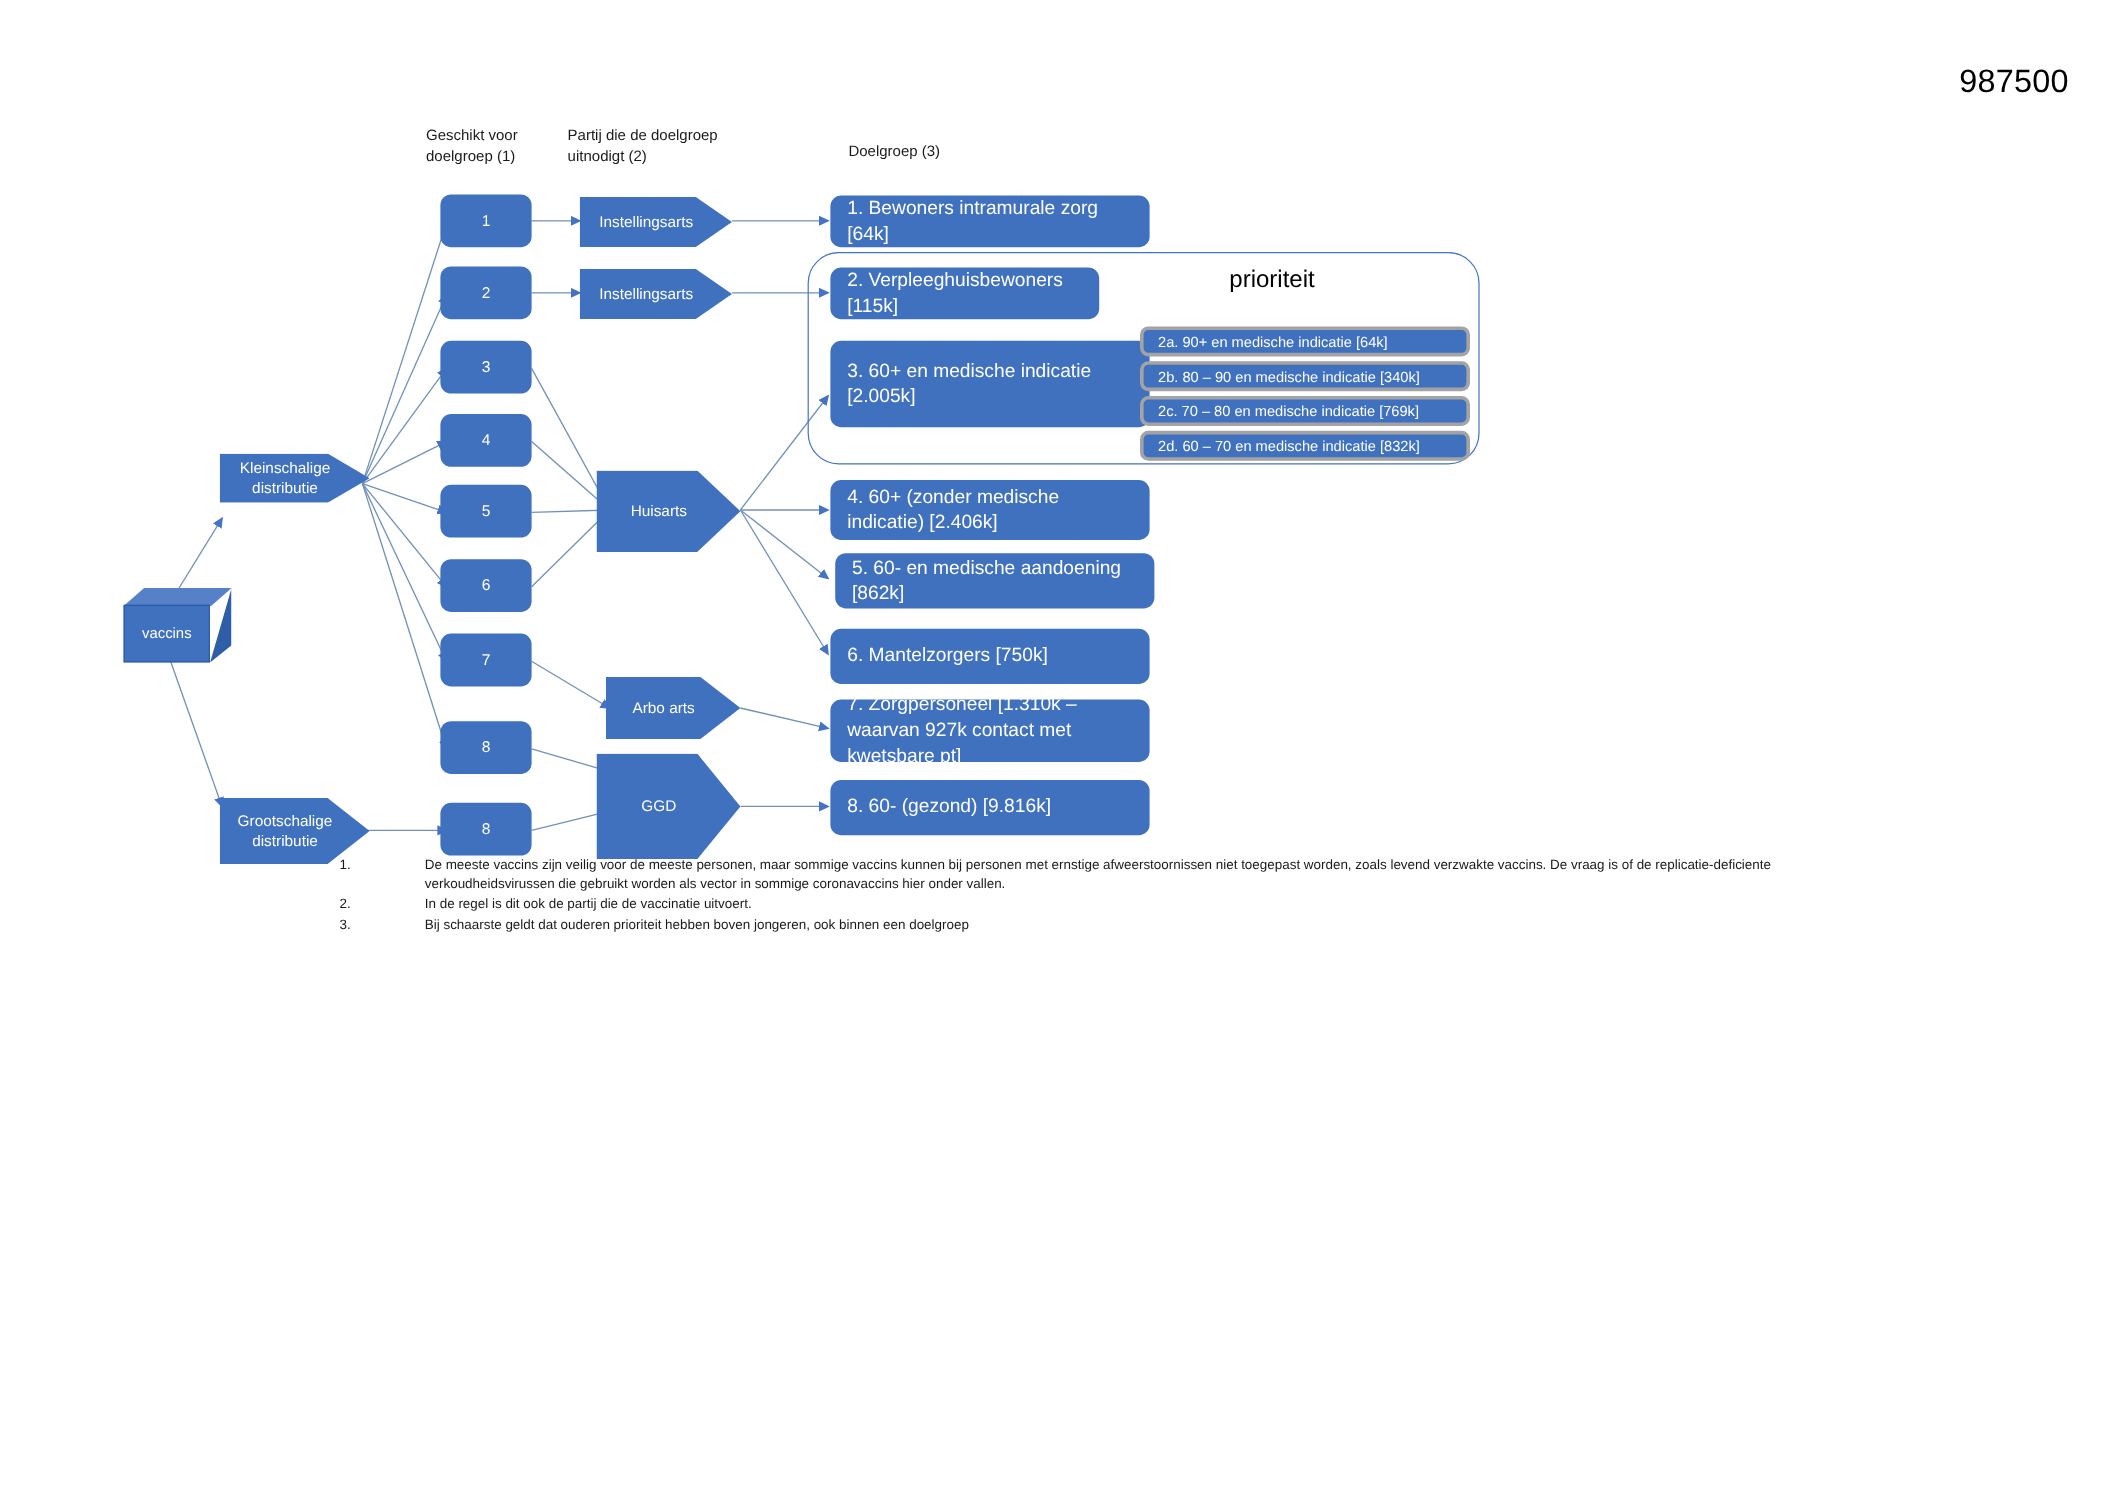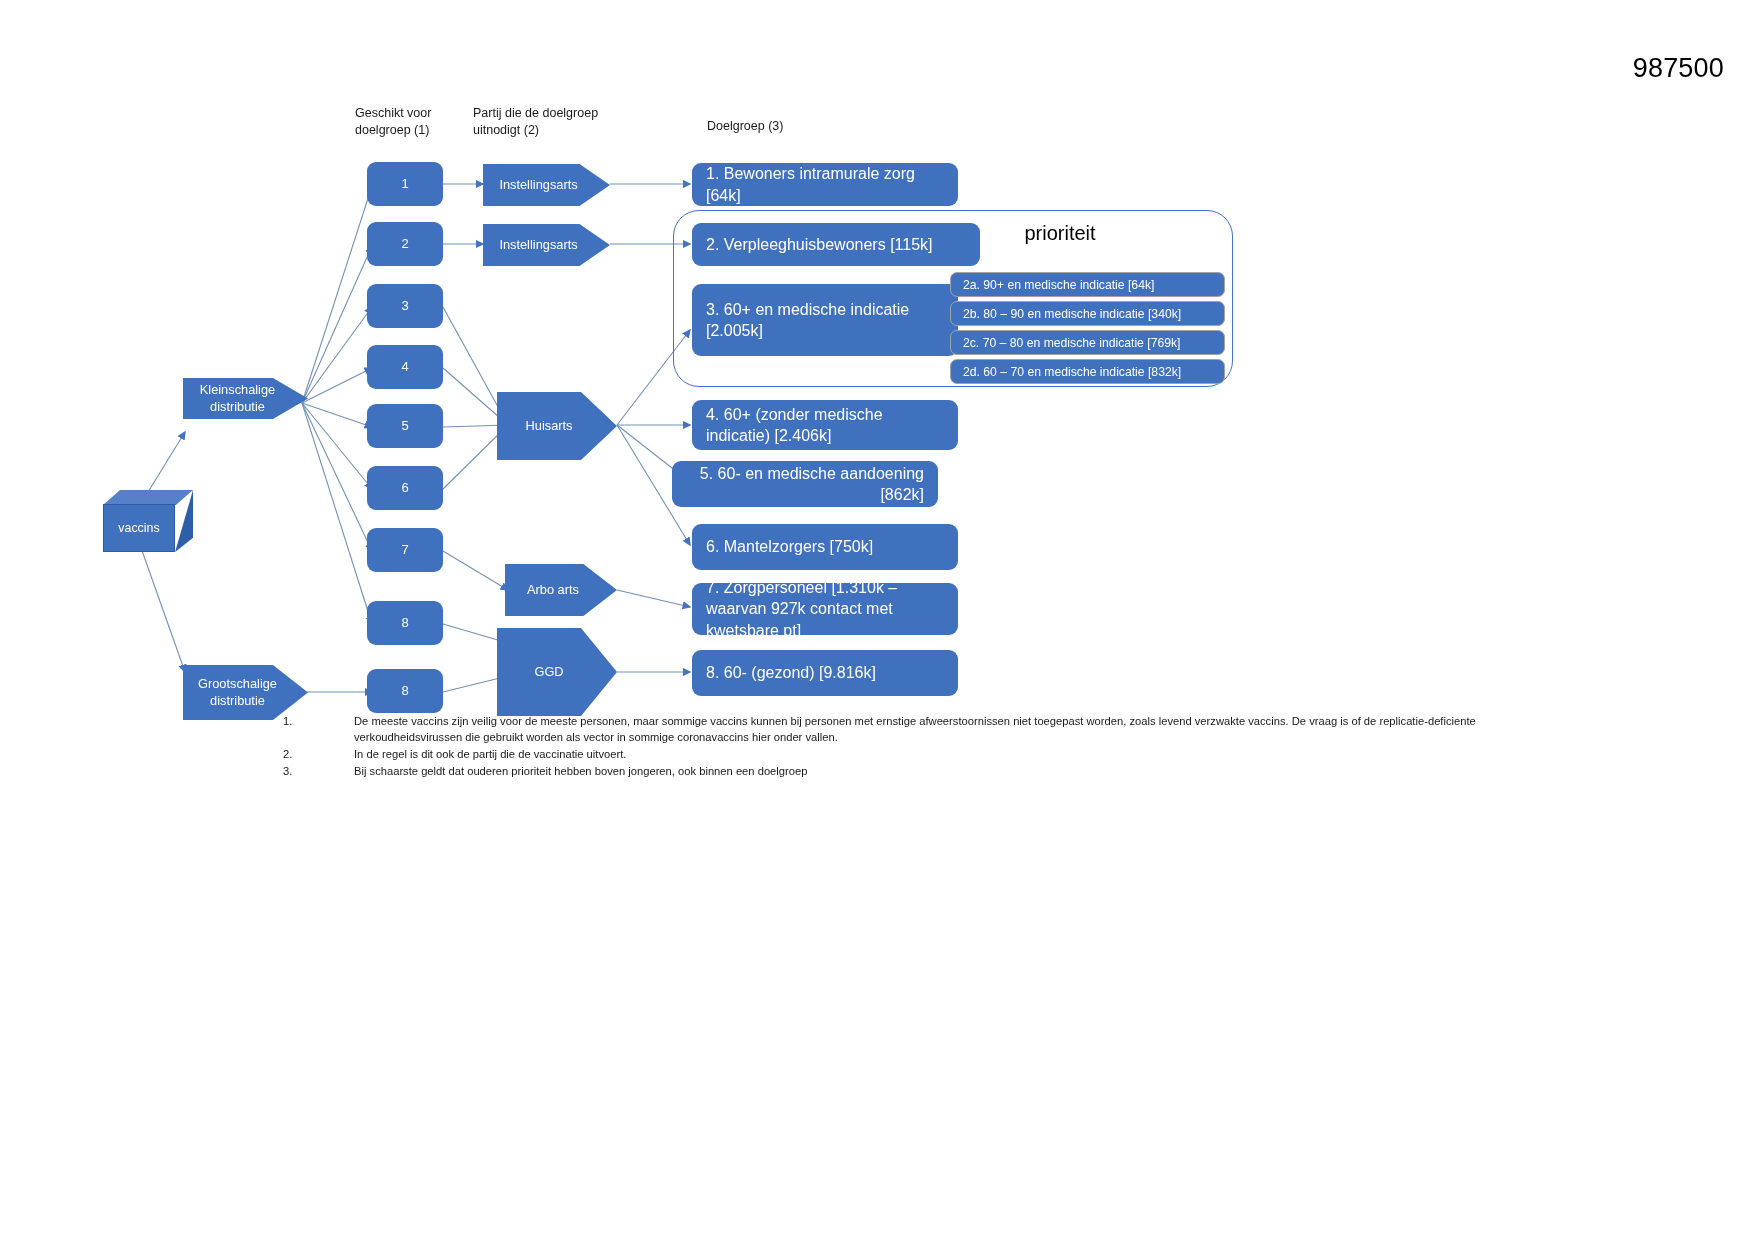--- a/index.html
+++ b/index.html
@@ -79,21 +79,21 @@
   
   .pbox {
     background: #3f71bf;
     border-radius: 7px;
     color: #ffffff;
     font-size: 12.2px;
     display: flex;
     align-items: center;
     padding: 0 12px;
     box-sizing: border-box;
-    border: 1px solid #a3a3a3;
+    border: 3px solid #a3a3a3;
   }
 
   
   .prio-frame {
     border: 1.2px solid #4472c4;
     border-radius: 26px;
     box-sizing: border-box;
     background: transparent;
   }
   .prio-title {
@@ -288,30 +288,30 @@
   <div class="abs chev c-lg" style="left:497px; top:628px; width:120px; height:88px;">
     <span class="txt">GGD</span>
   </div>
 
   <div class="abs prio-frame" style="left:673px; top:210px; width:560px; height:177px;"></div>
   <div class="abs prio-title" style="left:960px; top:222px; width:200px;">prioriteit</div>
 
   <div class="abs rbox tgt" style="left:692px; top:163px; width:266px; height:43px;">
     <span class="txt">1.   Bewoners intramurale zorg [64k]</span>
   </div>
-  <div class="abs rbox tgt" style="left:692px; top:223px; width:288px; height:43px;">
+  <div class="abs rbox tgt" style="left:692px; top:223px; width:224px; height:43px;">
     <span class="txt">2.   Verpleeghuisbewoners [115k]</span>
   </div>
   <div class="abs rbox tgt" style="left:692px; top:284px; width:266px; height:72px;">
     <span class="txt">3.   60+  en medische indicatie [2.005k]</span>
   </div>
   <div class="abs rbox tgt" style="left:692px; top:400px; width:266px; height:50px; align-items:center;">
     <span class="txt">4.   60+ (zonder medische indicatie) [2.406k]</span>
   </div>
-  <div class="abs rbox tgt" style="left:672px; top:461px; width:266px; height:46px;text-align:right;">
+  <div class="abs rbox tgt" style="left:696px; top:461px; width:266px; height:46px;">
     <span class="txt">5.   60-  en medische aandoening [862k]</span>
   </div>
   <div class="abs rbox tgt" style="left:692px; top:524px; width:266px; height:46px;">
     <span class="txt">6.     Mantelzorgers [750k]</span>
   </div>
   <div class="abs rbox tgt" style="left:692px; top:583px; width:266px; height:52px;">
     <span class="txt">7.   Zorgpersoneel [1.310k – waarvan 927k contact met kwetsbare pt]</span>
   </div>
   <div class="abs rbox tgt" style="left:692px; top:650px; width:266px; height:46px;">
     <span class="txt">8.   60- (gezond) [9.816k]</span>

